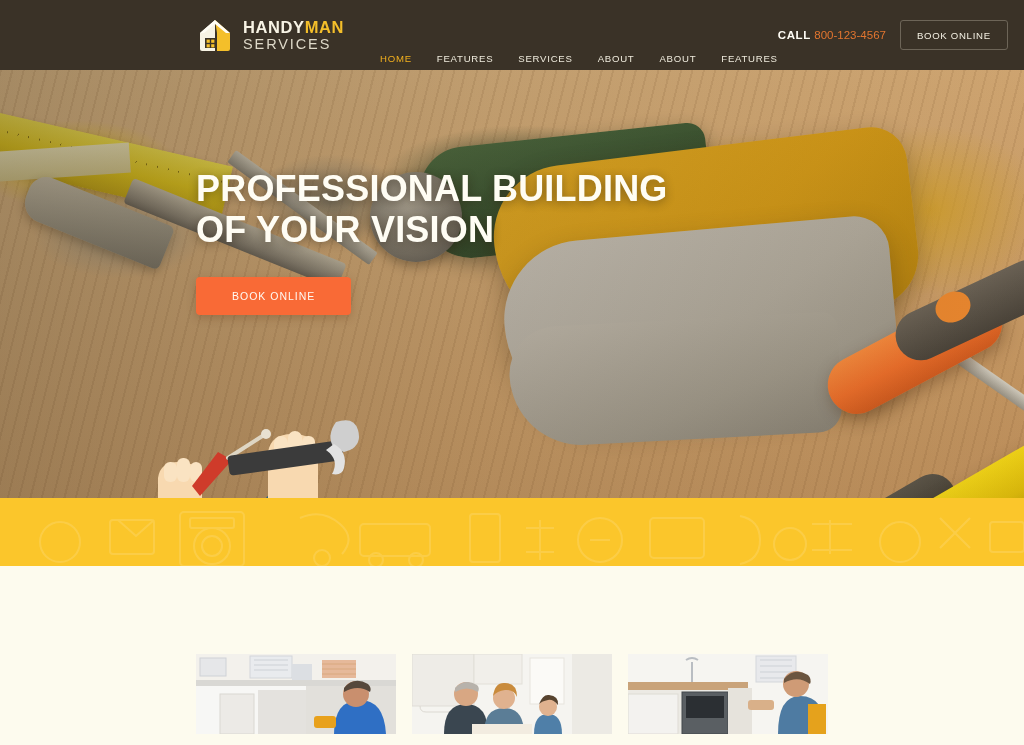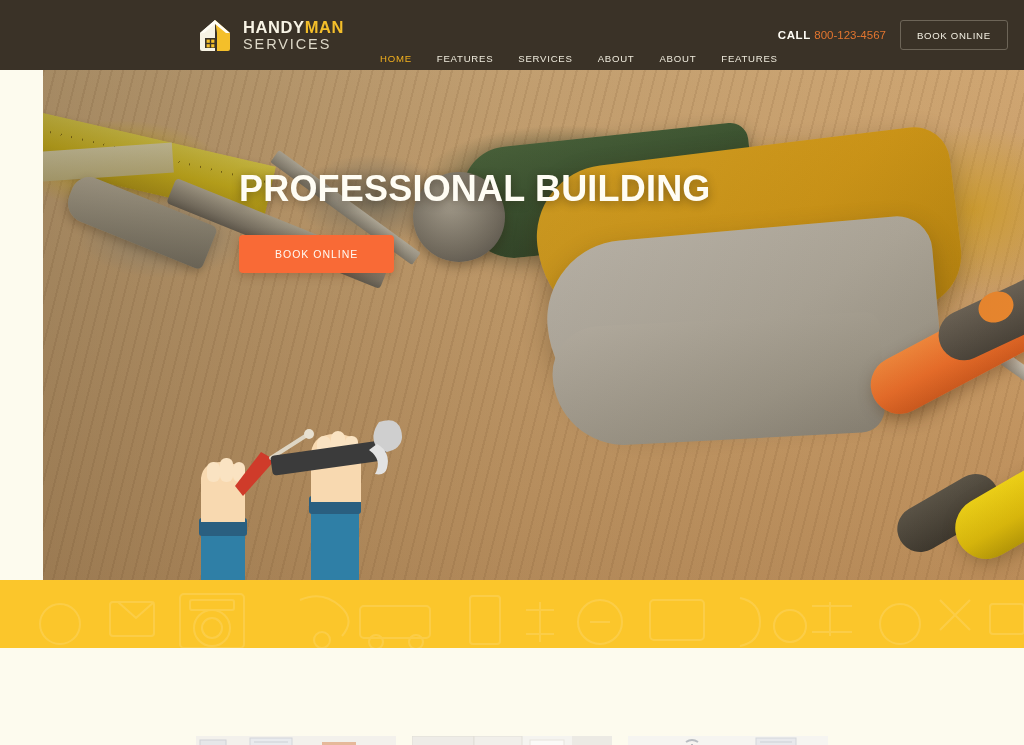--- a/index.html
+++ b/index.html
@@ -71,24 +71,23 @@
     padding: 9px 16px 8px;
     background: transparent;
     cursor: pointer;
     font-family: inherit;
     white-space: nowrap;
   }
 
   
   .hero {
     position: relative;
-    height: 510px;
+    height: 428px;
     overflow: hidden;
     background: #14532d;
-    margin-left: 43px;
   }
   .hero-photo {
     position: absolute; inset: 0;
     background:
       
       radial-gradient(ellipse 300px 180px at 760px 175px, rgba(226,168,35,.92) 0%, rgba(226,168,35,0) 62%),
       radial-gradient(ellipse 290px 150px at 700px 285px, rgba(176,172,161,.95) 0%, rgba(176,172,161,0) 60%),
       radial-gradient(ellipse 180px 130px at 930px 140px, rgba(214,162,40,.85) 0%, rgba(214,162,40,0) 65%),
       
       radial-gradient(ellipse 230px 95px at 520px 115px, rgba(55,73,46,.95) 0%, rgba(55,73,46,0) 63%),
@@ -361,20 +360,21 @@
   <div class="tool sd-dark"></div>
   <div class="tool sd-dot"></div>
   <div class="tool sd-yellow-grip"></div>
   <div class="tool sd-yellow"></div>
 
   <div class="hero-tint"></div>
 
   <div class="hero-copy">
     <div class="hero-title">
       <div>PROFESSIONAL BUILDING</div>
+      <div>OF YOUR VISION</div>
     </div>
     <button class="btn-primary">BOOK ONLINE</button>
   </div>
 
   <div class="hands">
     <svg width="250" height="180" viewBox="0 0 250 180">
 
       <rect x="18" y="130" width="44" height="50" fill="#2f7fa6"></rect>
       <rect x="16" y="118" width="48" height="18" rx="3" fill="#2a5f80"></rect>
       <path d="M18 78 q2-16 20-16 q20 0 24 14 l0 46 l-44 0 z" fill="#f8d9b0"></path>

